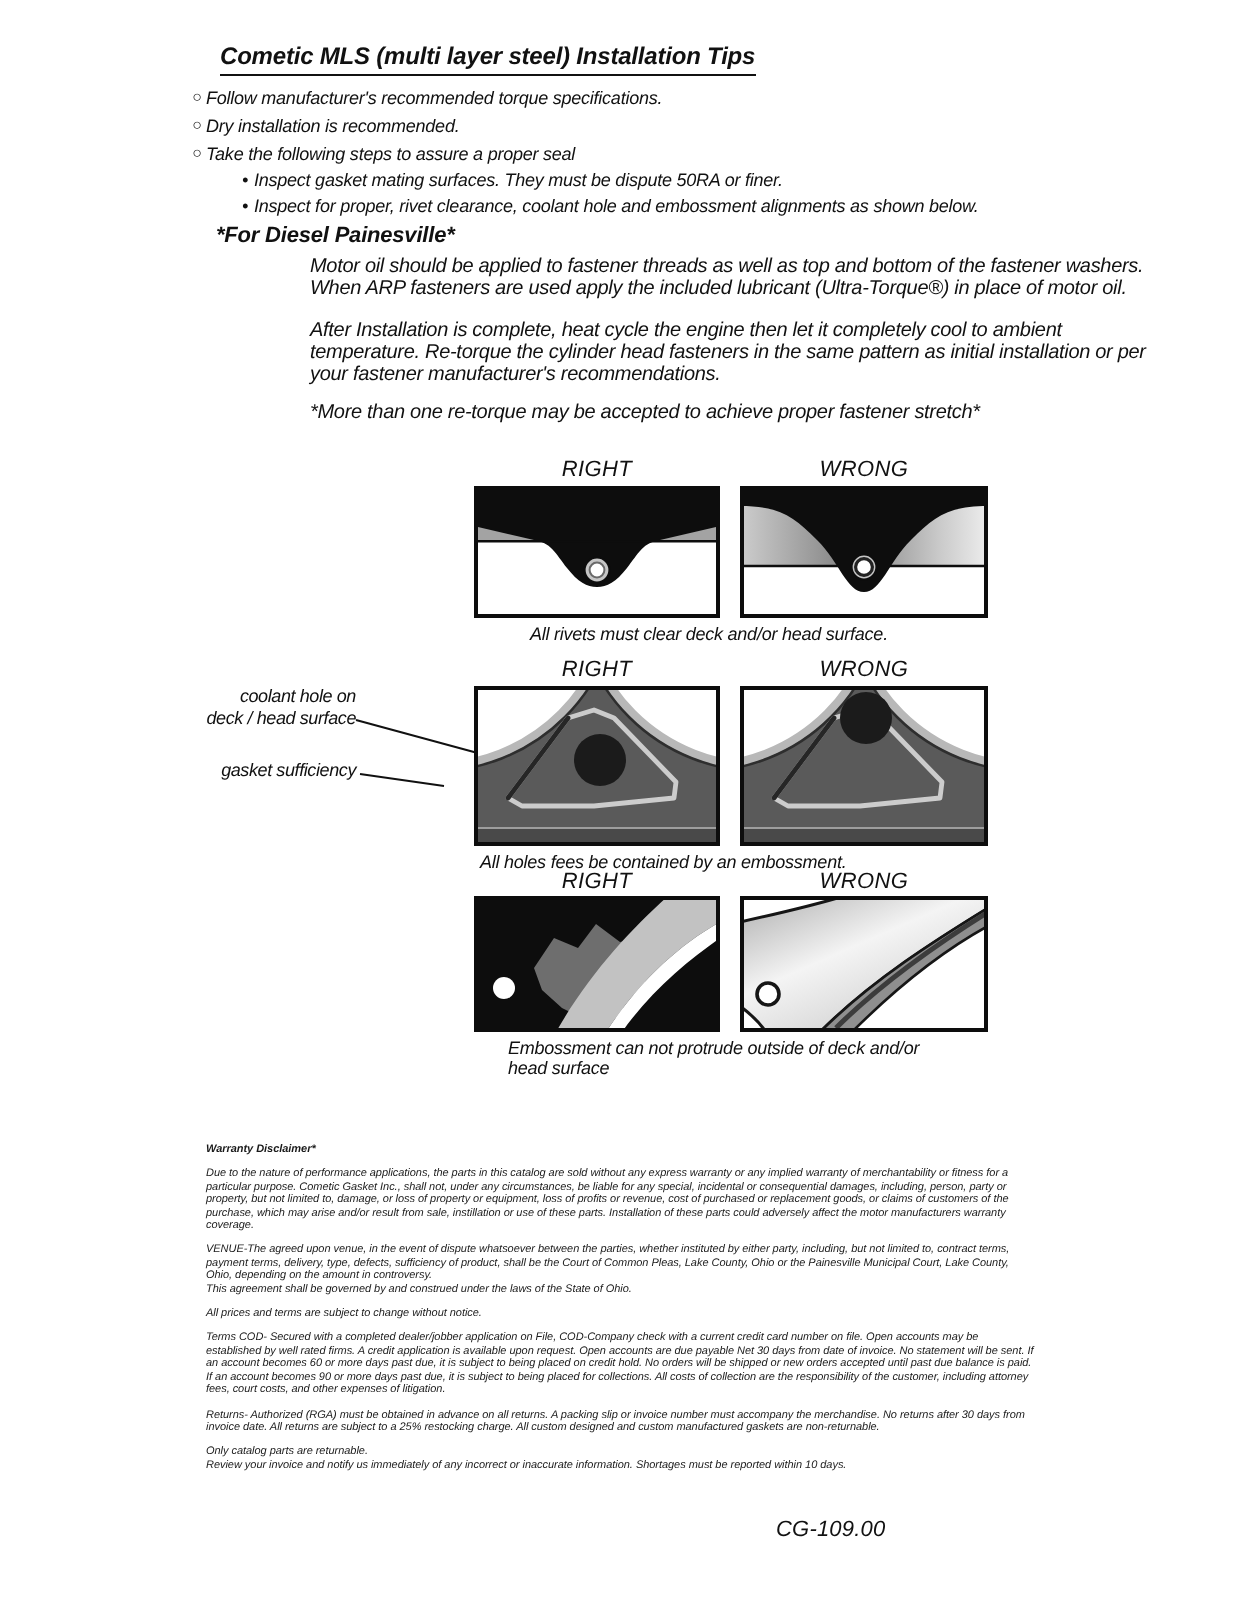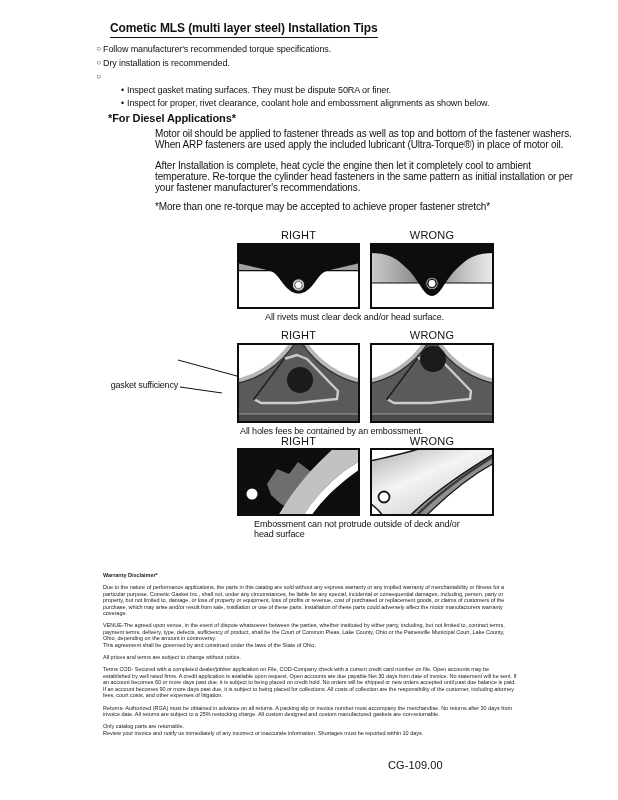--- a/index.html
+++ b/index.html
@@ -1,19 +1,20 @@
 <!DOCTYPE html>
 <html><head>
 <meta charset="utf-8">
 <style>
   html,body{margin:0;padding:0;background:#ffffff;}
   .page{
     position:relative; width:618px; height:800px; background:#ffffff;
     font-family:"Liberation Sans","DejaVu Sans",sans-serif; color:#111;
     overflow:hidden;
+    font-style:italic;
   }
   .abs{position:absolute;}
   
   .title{
     left:110px; top:21px; font-size:12px; font-weight:bold; letter-spacing:-0.1px;
     border-bottom:1.5px solid #111; padding-bottom:2px; white-space:nowrap;
   }
   
   .tips{left:94px; top:42px; width:440px; font-size:9px; letter-spacing:-0.12px;}
   .brow{display:flex; line-height:14px;}
@@ -50,32 +51,33 @@
     <div class="brow">
       <span class="bmark">○</span>
       <span class="btext">Follow manufacturer's recommended torque specifications.</span>
     </div>
     <div class="brow">
       <span class="bmark">○</span>
       <span class="btext">Dry installation is recommended.</span>
     </div>
     <div class="brow">
       <span class="bmark">○</span>
+      <span class="btext">Take the following steps to assure a proper seal</span>
     </div>
     <div class="brow sub">
       <span class="bmark">•</span>
       <span class="btext">Inspect gasket mating surfaces.  They must be dispute 50RA or finer.</span>
     </div>
     <div class="brow sub">
       <span class="bmark">•</span>
       <span class="btext">Inspect for proper, rivet clearance, coolant hole and embossment alignments as shown below.</span>
     </div>
   </div>
 
-  <div class="abs h2">*For Diesel Applications*</div>
+  <div class="abs h2">*For Diesel Painesville*</div>
   <div class="abs para p1">Motor oil should be applied to fastener threads as well as top and bottom of the fastener washers. When ARP fasteners are used apply the included lubricant (Ultra-Torque®) in place of motor oil.</div>
   <div class="abs para p2">After Installation is complete, heat cycle the engine then let it completely cool to ambient temperature. Re-torque the cylinder head fasteners in the same pattern as initial installation or per your fastener manufacturer's recommendations.</div>
   <div class="abs para p3">*More than one re-torque may be accepted to achieve proper fastener stretch*</div>
 
   <div class="abs flabel" style="left:237px; top:229px;">RIGHT</div>
   <div class="abs flabel" style="left:370px; top:229px; width:124px;">WRONG</div>
 
   <div class="abs fig" style="left:237px; top:243px;">
     <svg width="123" height="66" viewBox="0 0 123 66">
       <rect x="0" y="0" width="123" height="66" fill="#ffffff"></rect>
@@ -108,20 +110,24 @@
       <circle cx="62" cy="40.5" r="4.2" fill="#ffffff" stroke="#222222" stroke-width="1.6"></circle>
       <rect x="1" y="1" width="122" height="64" fill="none" stroke="#0d0d0d" stroke-width="2"></rect>
     </svg>
   </div>
 
   <div class="abs fcap" style="left:237px; top:312px;margin-left:28px;">All rivets must clear deck and/or head surface.</div>
 
   <div class="abs flabel" style="left:237px; top:329px;">RIGHT</div>
   <div class="abs flabel" style="left:370px; top:329px; width:124px;">WRONG</div>
 
+  <div class="abs sidelabel" style="left:78px; top:343px;">
+    <div>coolant hole on</div>
+    <div>deck / head surface</div>
+  </div>
   <div class="abs sidelabel" style="left:78px; top:380px;">gasket sufficiency</div>
 
   <svg class="abs" style="left:176px; top:350px;" width="78" height="48" viewBox="0 0 78 48">
     <line x1="2" y1="10" x2="72" y2="29" stroke="#111" stroke-width="1"></line>
     <line x1="4" y1="37" x2="46" y2="43" stroke="#111" stroke-width="1"></line>
   </svg>
 
   <div class="abs fig" style="left:237px; top:343px;">
     <svg width="123" height="80" viewBox="0 0 123 80">
       <rect x="0" y="0" width="123" height="80" fill="#5a5a5a"></rect>

